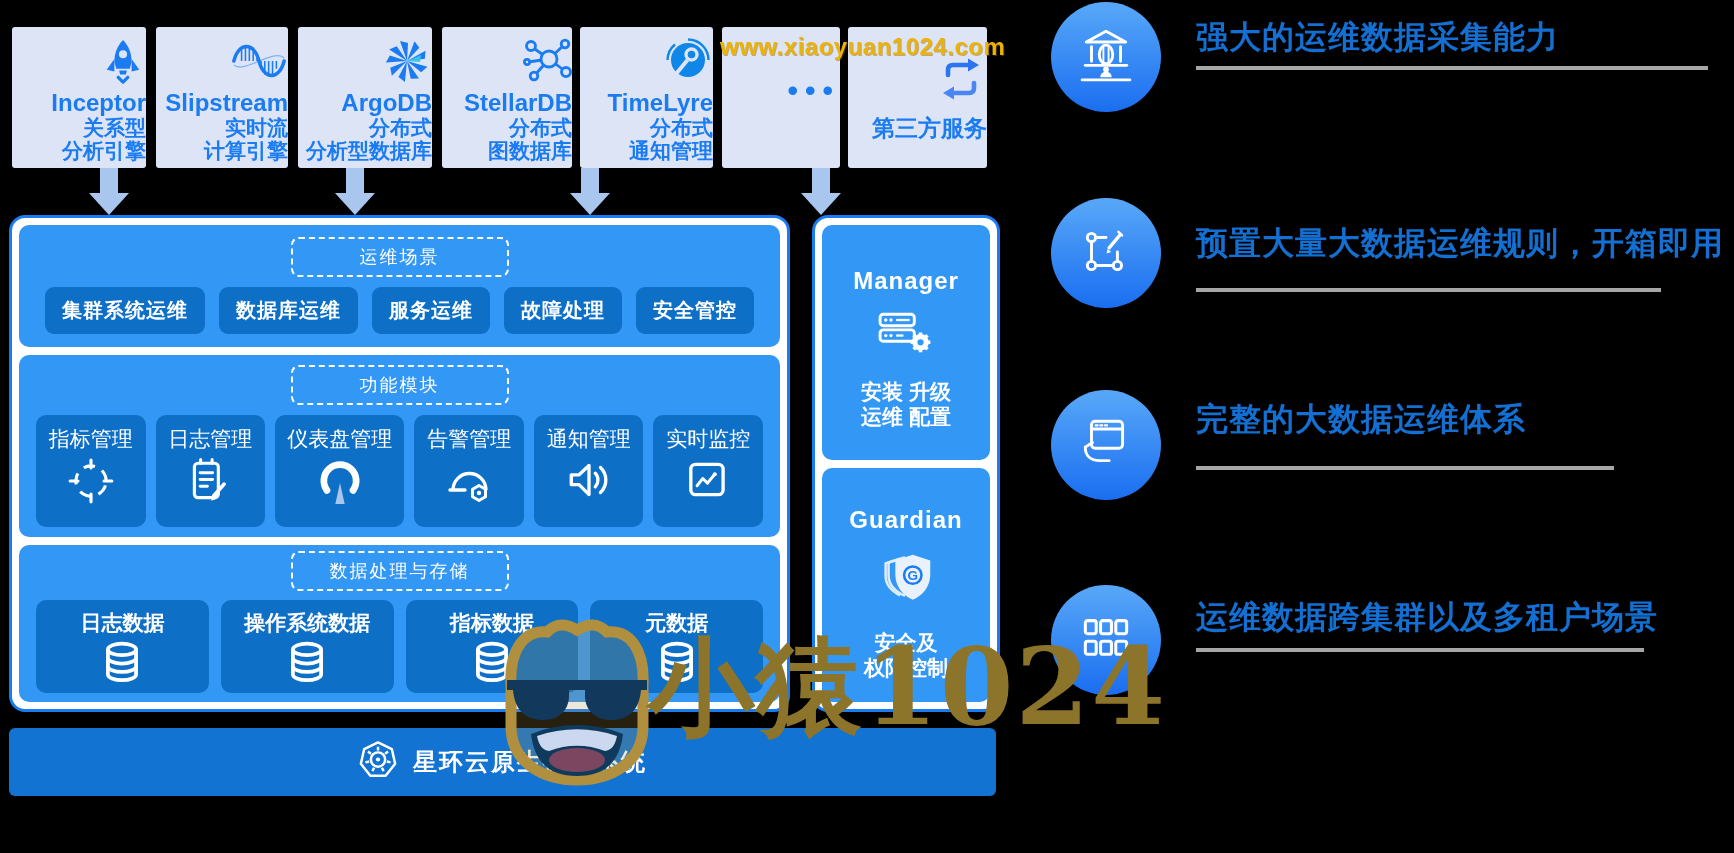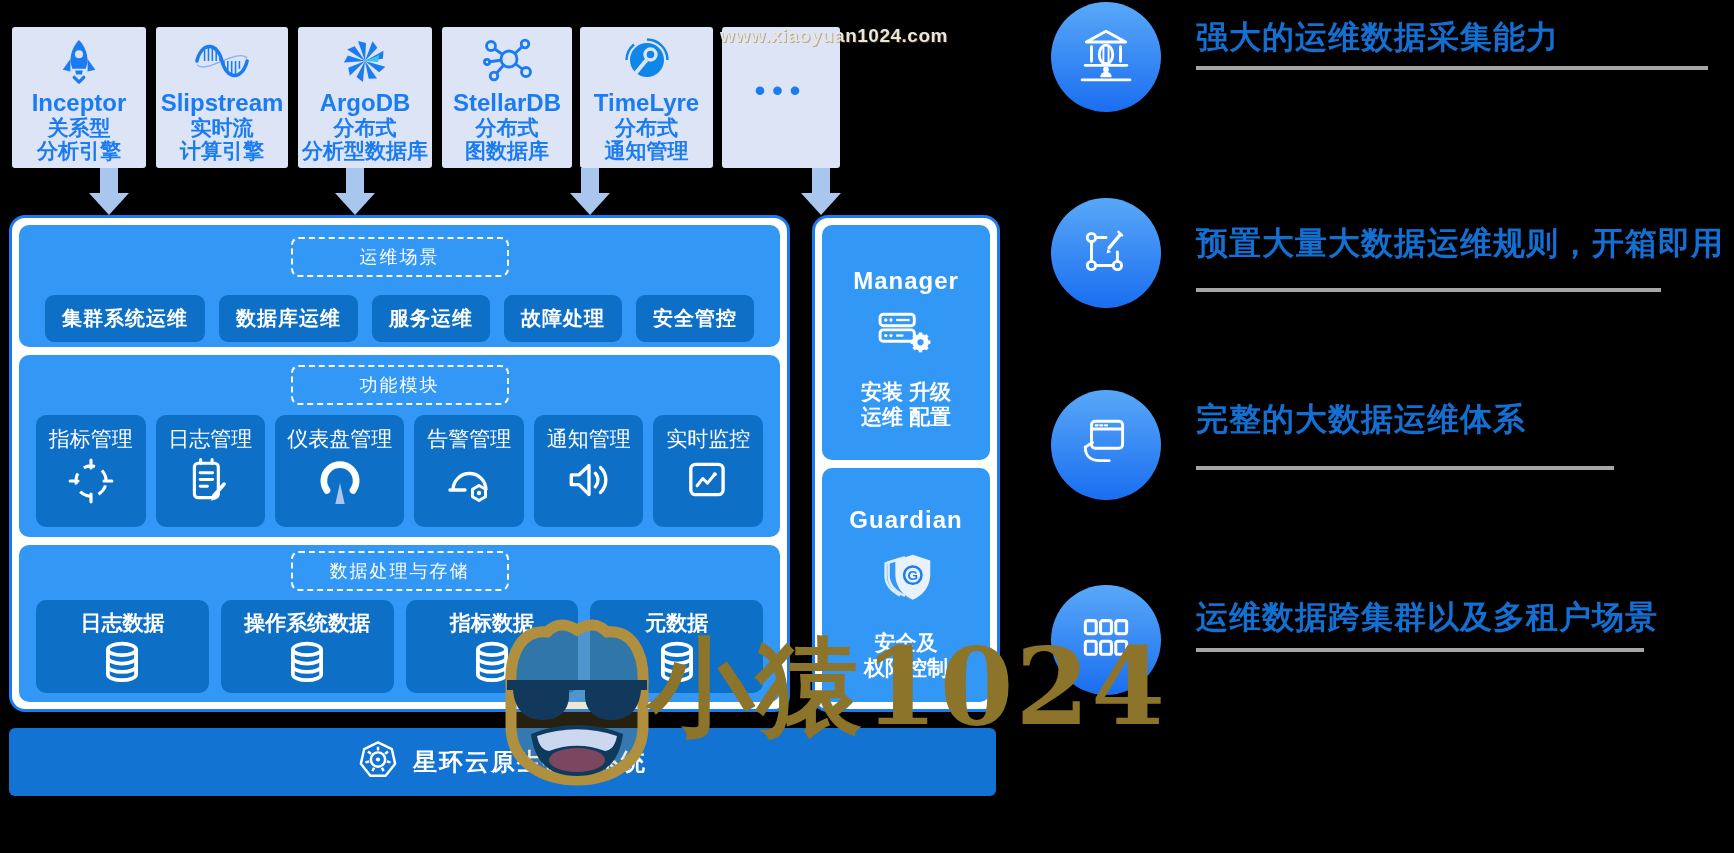--- a/index.html
+++ b/index.html
@@ -11,21 +11,21 @@
     --ftext:#1370d2;
     --arrow:#a9c6ee;
   }
   *{margin:0;padding:0;box-sizing:border-box}
   body{background:#000;}
   .stage{position:relative;width:1734px;height:853px;background:#000;overflow:hidden;
          font-family:"Liberation Sans","DejaVu Sans",sans-serif;}
 
   
   .pbox{position:absolute;top:27px;height:141px;background:var(--lightbox);border-radius:3px;
-        display:flex;flex-direction:column;align-items:center;padding-top:6px;text-align:center;}
+        display:flex;flex-direction:column;align-items:flex-end;padding-top:6px;text-align:center;}
   .pbox .picon{height:52px;display:flex;align-items:center;justify-content:center;margin-top:2px;}
   .pbox .pname{color:var(--accent);font-weight:bold;font-size:24px;margin-top:3px;line-height:26px;}
   .pbox .psub{color:var(--accent);font-weight:bold;font-size:21px;line-height:23px;}
   .pbox.center{justify-content:center;padding-top:0;}
   .dots{color:var(--accent);font-size:30px;font-weight:bold;letter-spacing:7px;margin-top:-14px;}
   .p7name{color:var(--accent);font-weight:bold;font-size:23px;margin-top:8px;}
 
   
   .flow-arrow{position:absolute;top:168px;width:40px;height:47px;}
   .flow-arrow .stem{position:absolute;left:11px;top:0;width:18px;height:25px;background:var(--arrow);}
@@ -40,21 +40,21 @@
   .panel.p1{height:122px;}
   .panel.p2{height:182px;}
   .panel.p3{flex:1;}
   .dashed-title{width:218px;height:40px;margin:0 auto;border:2px dashed #fff;border-radius:8px;
         color:#fff;font-weight:normal;font-size:18px;letter-spacing:2px;
         display:flex;align-items:center;justify-content:center;}
   .p1 .dashed-title{margin-top:12px;}
   .p2 .dashed-title{margin-top:10px;}
   .p3 .dashed-title{margin-top:6px;}
 
-  .sc-row{display:flex;justify-content:center;gap:14px;margin-top:18px;padding:0 18px;text-align:center;}
+  .sc-row{display:flex;justify-content:center;gap:14px;margin-top:10px;padding:0 18px;text-align:center;}
   .sc-btn{height:47px;background:var(--card);border-radius:9px;color:#fff;font-weight:bold;
           font-size:20px;letter-spacing:1px;display:flex;align-items:center;padding:0 17px;}
 
   .fm-row{display:flex;gap:10px;margin:10px 17px 0;}
   .fm-card{flex:1;height:112px;background:var(--card);border-radius:10px;
            display:flex;flex-direction:column;align-items:center;padding-top:10px;}
   .fm-card.wide{flex:1.18;}
   .fm-card .lbl{color:#fff;font-weight:normal;font-size:21px;}
   .fm-card svg{margin-top:3px;}
 
@@ -82,21 +82,21 @@
 
   
   .fcircle{position:absolute;left:1051px;width:110px;height:110px;border-radius:50%;
         background:linear-gradient(180deg,#58a8f8 0%,#1a6ef0 100%);
         display:flex;align-items:center;justify-content:center;}
   .ftitle{position:absolute;left:1196px;color:var(--ftext);font-weight:bold;font-size:32px;
         letter-spacing:1px;white-space:nowrap;}
   .fline{position:absolute;left:1196px;height:4px;background:#a6a6a6;}
 
   
-  .wm-url{position:absolute;left:720px;top:25px;color:#e5e5e5;font-weight:bold;font-size:19px;
+  .wm-url{position:absolute;left:720px;top:33px;color:#eab308;font-weight:bold;font-size:24px;
         letter-spacing:.5px;z-index:60;text-shadow:1px 1px 0 rgba(150,90,0,.45);}
   .wm-face{position:absolute;left:487px;top:608px;z-index:60;}
   .wm-brand{position:absolute;left:648px;top:634px;z-index:60;color:#8d742b;
         font-family:"DejaVu Serif","Liberation Serif",serif;font-size:106px;font-weight:bold;
         letter-spacing:2px;line-height:1;}
 </style>
 </head>
 <body>
 
 <div class="stage">
@@ -188,20 +188,33 @@
     </div>
     <div class="pname">TimeLyre</div>
     <div class="psub">分布式</div>
     <div class="psub">通知管理</div>
   </div>
 
   <div class="pbox center" style="left:722px;width:118px">
     <div class="dots">•••</div>
   </div>
 
+  <div class="pbox center" style="left:848px;width:139px">
+    <div class="picon">
+      <svg viewBox="0 0 52 50" width="52" height="50">
+        <g fill="none" stroke-linejoin="round" stroke-linecap="round">
+          <path d="M13 21 v-5 q0 -5 5 -5 h17" stroke="#2d74f0" stroke-width="4.6"></path>
+          <path d="M39 29 v5 q0 5 -5 5 h-17" stroke="#4a86f2" stroke-width="4.6"></path>
+        </g>
+        <polygon points="33,4.5 33,17.5 44,11" fill="#2d74f0"></polygon>
+        <polygon points="19,32.5 19,45.5 8,39" fill="#4a86f2"></polygon>
+      </svg>
+    </div>
+    <div class="p7name">第三方服务</div>
+  </div>
 
   <div class="flow-arrow" style="left:89px">
       <div class="stem"></div>
       <div class="head"></div>
     </div>
   <div class="flow-arrow" style="left:335px">
       <div class="stem"></div>
       <div class="head"></div>
     </div>
   <div class="flow-arrow" style="left:570px">

